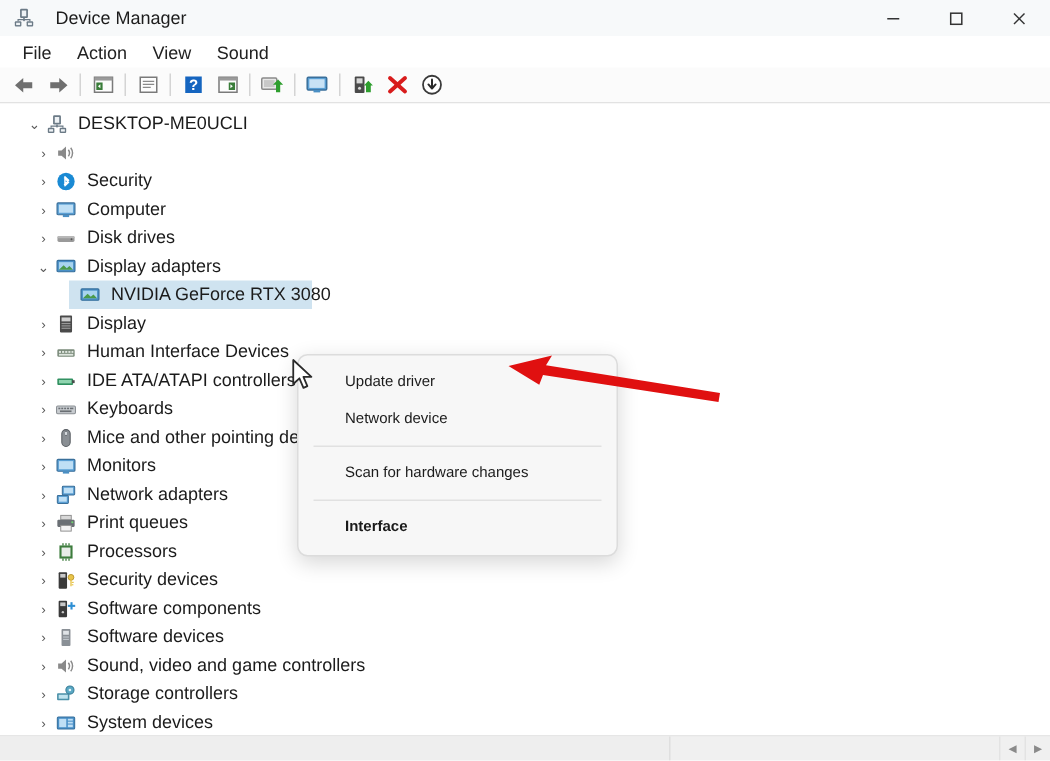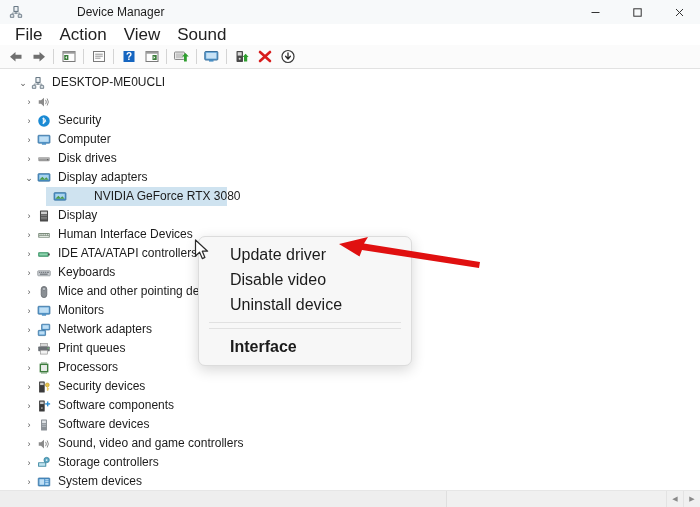--- a/index.html
+++ b/index.html
@@ -17,37 +17,37 @@
   }
 
   
   .titlebar {
     height: 24px; flex: 0 0 24px;
     background: #f7f9fa;
     display: flex; align-items: center;
     position: relative;
   }
   .title-left { display: flex; align-items: center; padding-left: 8px; gap: 7px; }
-  .title-text { font-size: 12px; color: #1c1c1c; margin-left: 40px; }
+  .title-text { font-size: 12px; color: #1c1c1c; }
   .win-controls { position: absolute; right: 0; top: 0; height: 24px; display: flex; }
   .win-btn {
     width: 42px; height: 24px;
     display: flex; align-items: center; justify-content: center;
     color: #333; font-size: 11px;
   }
 
   
   .menubar {
     height: 21px; flex: 0 0 21px;
     background: #ffffff;
     display: flex; align-items: center;
     padding-left: 7px; gap: 1px;
   }
   .menu-item {
-    font-size: 17px; color: #222;
+    font-size: 12px; color: #222;
     padding: 2px 8px; border-radius: 2px;
   }
 
   
   .toolbar {
     height: 24px; flex: 0 0 24px;
     background: #fbfbfb;
     border-bottom: 1px solid #e2e2e2;
     display: flex; align-items: center;
     padding-left: 4px; gap: 0px;
@@ -81,43 +81,42 @@
     display: flex; align-items: center; justify-content: center;
   }
   .ico {
     width: 16px; height: 16px; flex: 0 0 16px;
     margin-right: 6px;
     display: flex; align-items: center; justify-content: center;
   }
   .lbl { line-height: 19px; }
   .row.selected {
     background: #cfe3f0;
-    width: 181px; margin-left: 46px; padding-left: 6px;
+    width: 162px; margin-left: 46px; padding-left: 6px;
     border-radius: 0;
-    gap: 20px;
   }
   .row.selected .ico { margin-right: 6px; }
 
   
   .ctxmenu {
     position: absolute;
     left: 198px; top: 167px;
     width: 214px;
     background: #f7f7f7;
     border: 1px solid #dcdcdc;
     border-radius: 7px;
     box-shadow: 0 4px 14px rgba(0,0,0,0.16);
     padding: 5px 0 6px 0;
     z-index: 50;
   }
   .ctx-item {
     height: 25px;
     display: flex; align-items: center;
     padding-left: 31px;
-    font-size: 16px; color: #1b1b1b;
+    font-size: 10px; color: #1b1b1b;
   }
   .ctx-item.bold { font-weight: bold; }
   .ctx-sep { height: 1px; background: #e1e1e1; margin: 5px 10px 5px 10px; }
 
   
   .cursor { position: absolute; left: 194px; top: 170px; z-index: 60; pointer-events: none; }
 
   
   .redarrow { position: absolute; left: 338px; top: 166px; z-index: 70; pointer-events: none; }
 
@@ -563,23 +562,23 @@
           <rect x="9.4" y="4.8" width="3.8" height="1.4" fill="#bfdff5"></rect>
           <rect x="9.4" y="7" width="3.8" height="1.4" fill="#bfdff5"></rect>
           <rect x="9.4" y="9.2" width="3.8" height="2" fill="#bfdff5"></rect>
         </svg>
       </span>
       <span class="lbl">System devices</span>
     </div>
 
     <div class="ctxmenu">
       <div class="ctx-item">Update driver</div>
-      <div class="ctx-item">Disable video</div>
-      <div class="ctx-item">Uninstall device</div>
+      <div class="ctx-item">Network device</div>
       <div class="ctx-sep"></div>
+      <div class="ctx-item">Scan for hardware changes</div>
       <div class="ctx-sep"></div>
       <div class="ctx-item bold">Interface</div>
     </div>
 
     <div class="cursor">
       <svg width="17" height="23" viewBox="0 0 17 23">
         <path d="M1.5 1 L1.5 17 L5.6 13.2 L8.3 19.6 L10.9 18.4 L8.3 12.2 L13.6 12.2 Z" fill="#ffffff" stroke="#2b2b2b" stroke-width="1.2" stroke-linejoin="round"></path>
       </svg>
     </div>
 

